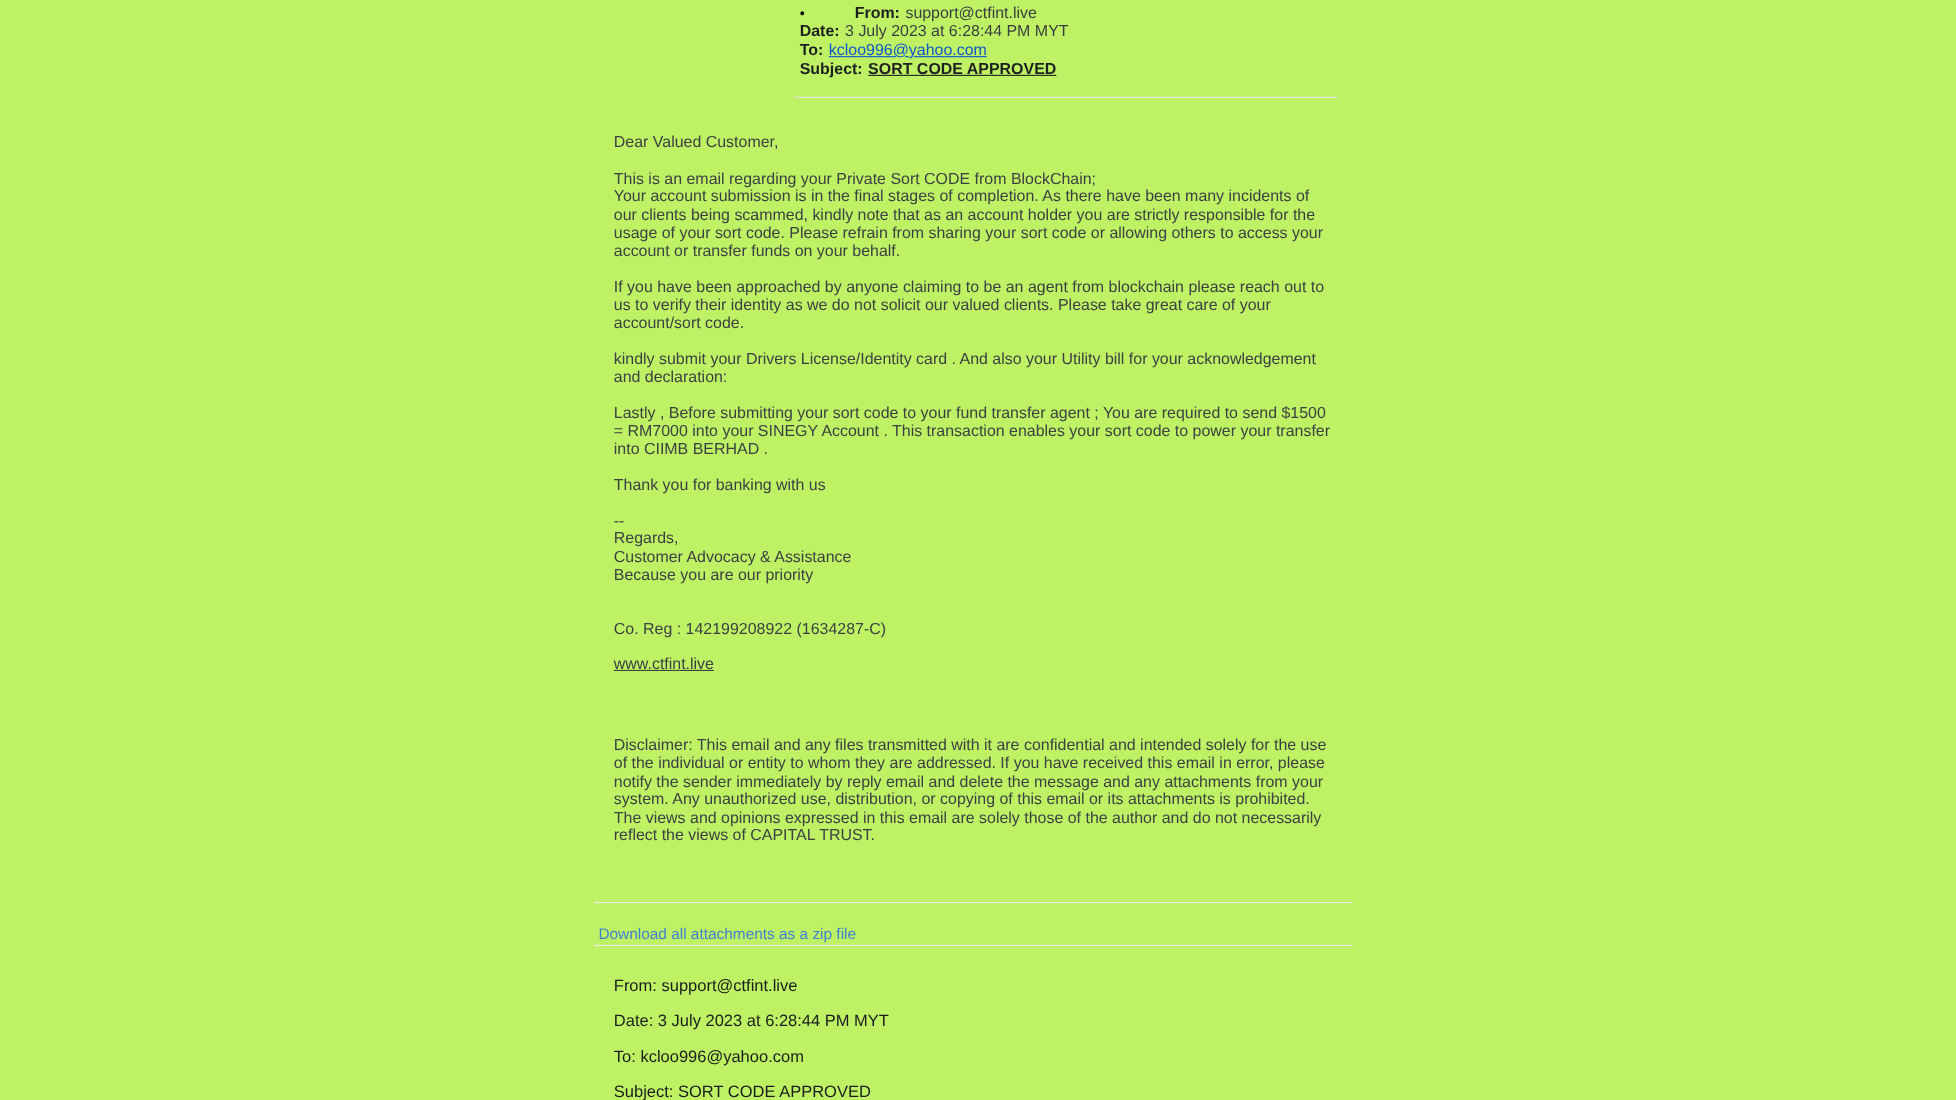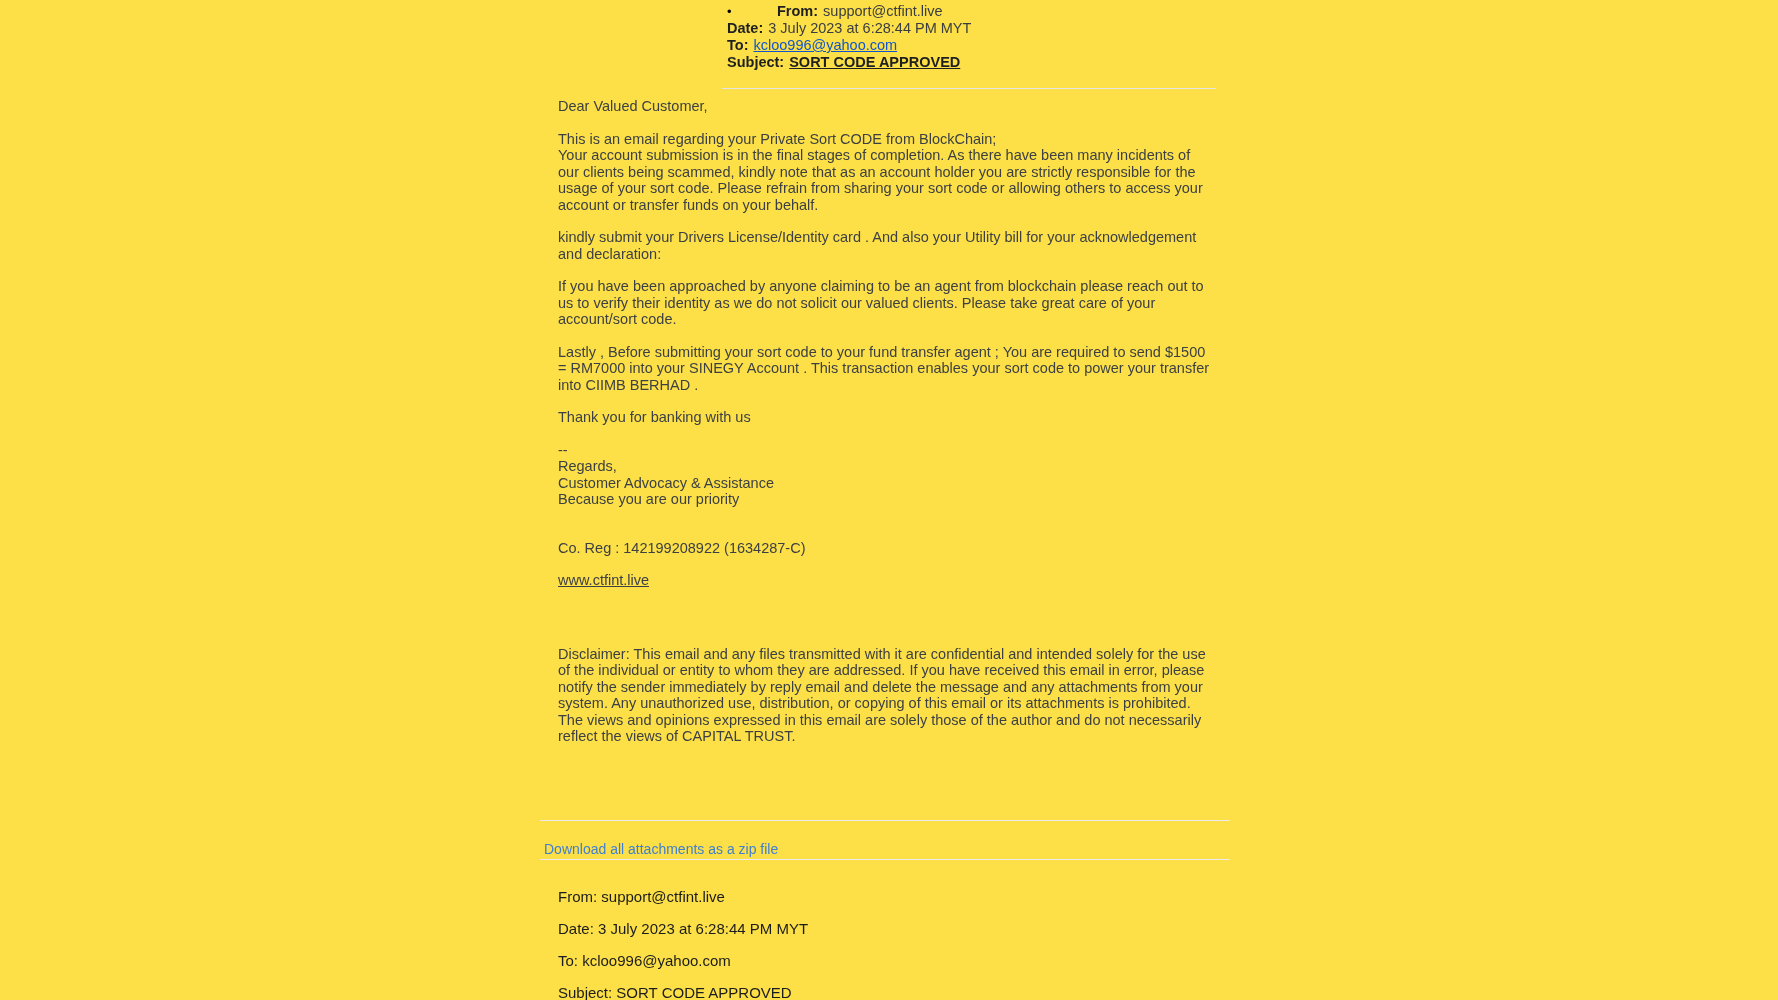--- a/index.html
+++ b/index.html
@@ -1,21 +1,21 @@
 <!DOCTYPE html>
 <html><head>
 <meta charset="utf-8">
 <style>
   * { box-sizing: border-box; }
   html, body { margin: 0; padding: 0; background: #ffffff; }
   .page {
     position: relative;
     width: 1778px;
     height: 1000px;
-    background: #fde047;
+    background: #bef264;
     font-family: "Liberation Sans", sans-serif;
     overflow: hidden;
   }
   
   .hdr {
     position: absolute;
     left: 727px;
     top: 3px;
     font-size: 14.5px;
     line-height: 17px;
@@ -35,21 +35,21 @@
   a.to-link { color: #1155cc; text-decoration: underline; }
   
   .rule { position: absolute; height: 0; border-top: 1px solid #e8e8e8; }
   .rule-top { left: 722px; top: 88px; width: 494px; border-top-color: #e4e4e4; }
   .rule-attach-top { left: 540px; top: 820px; width: 690px; border-top-color: #ececec; }
   .rule-attach-bottom { left: 540px; top: 859px; width: 690px; border-top-color: #ececec; }
   
   .mailbody {
     position: absolute;
     left: 558px;
-    top: 98px;
+    top: 122px;
     font-size: 14.5px;
     line-height: 16.5px;
     color: #3d4043;
   }
   .mailbody p { margin: 0 0 16px 0; white-space: nowrap; }
   .mailbody p.gap-lg { margin-bottom: 32px; }
   .mailbody p.gap-xl { margin-bottom: 57px; text-decoration: underline; }
   
   .download-link {
     position: absolute;
@@ -91,22 +91,22 @@
     <p class="hrow">
       <span class="hlabel">Subject:</span><span class="subject-val">SORT CODE APPROVED</span>
     </p>
   </div>
 
   <div class="rule rule-top"></div>
 
   <div class="mailbody">
     <p>Dear Valued Customer,</p>
     <p>This is an email regarding your Private Sort CODE from BlockChain;<br>Your account submission is in the final stages of completion. As there have been many incidents of<br>our clients being scammed, kindly note that as an account holder you are strictly responsible for the<br>usage of your sort code. Please refrain from sharing your sort code or allowing others to access your<br>account or transfer funds on your behalf.</p>
+    <p>If you have been approached by anyone claiming to be an agent from blockchain please reach out to<br>us to verify their identity as we do not solicit our valued clients. Please take great care of your<br>account/sort code.</p>
     <p>kindly submit your Drivers License/Identity card . And also your Utility bill for your acknowledgement<br>and declaration:</p>
-    <p>If you have been approached by anyone claiming to be an agent from blockchain please reach out to<br>us to verify their identity as we do not solicit our valued clients. Please take great care of your<br>account/sort code.</p>
     <p>Lastly , Before submitting your sort code to your fund transfer agent ; You are required to send $1500<br>= RM7000 into your SINEGY Account . This transaction enables your sort code to power your transfer<br>into CIIMB BERHAD .</p>
     <p>Thank you for banking with us</p>
     <p class="gap-lg">--<br>Regards,<br>Customer Advocacy &amp; Assistance<br>Because you are our priority</p>
     <p>Co. Reg : 142199208922 (1634287-C)</p>
     <p class="gap-xl">www.ctfint.live</p>
     <p>Disclaimer: This email and any files transmitted with it are confidential and intended solely for the use<br>of the individual or entity to whom they are addressed. If you have received this email in error, please<br>notify the sender immediately by reply email and delete the message and any attachments from your<br>system. Any unauthorized use, distribution, or copying of this email or its attachments is prohibited.<br>The views and opinions expressed in this email are solely those of the author and do not necessarily<br>reflect the views of CAPITAL TRUST.</p>
   </div>
 
   <div class="rule rule-attach-top"></div>
 

